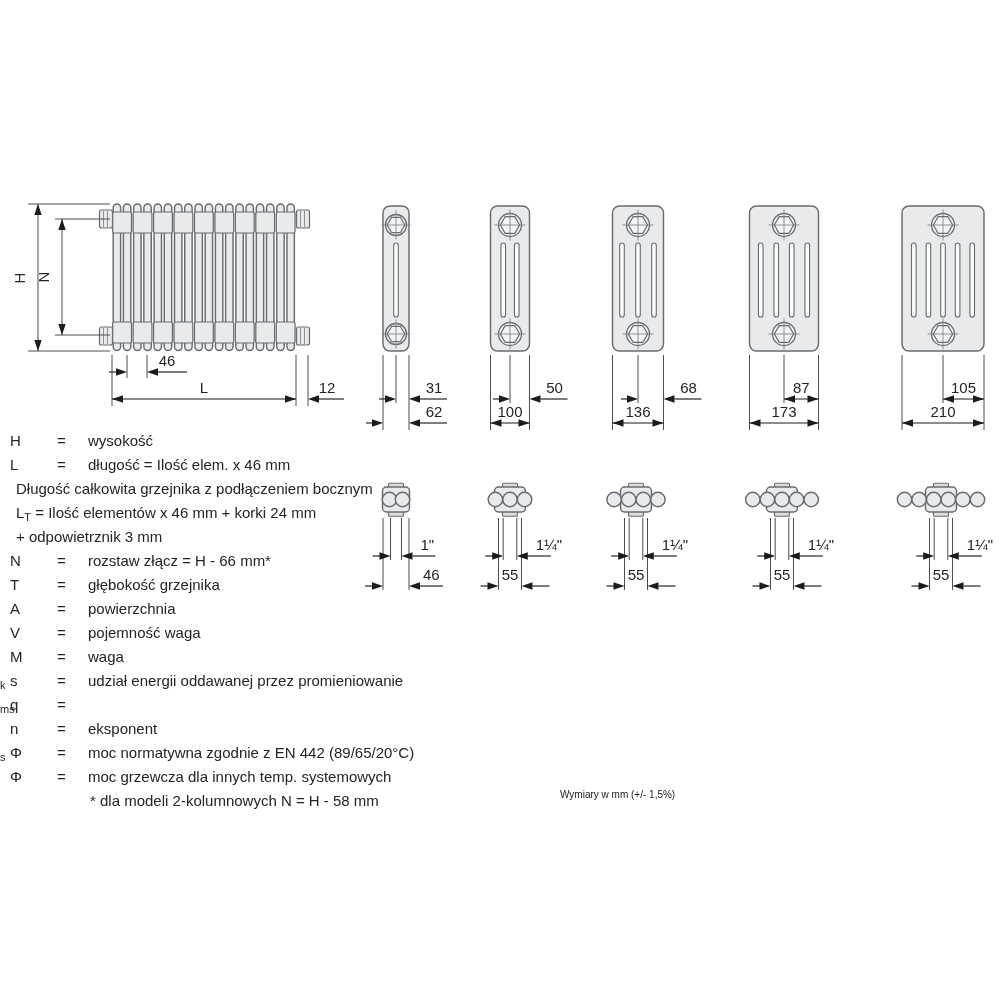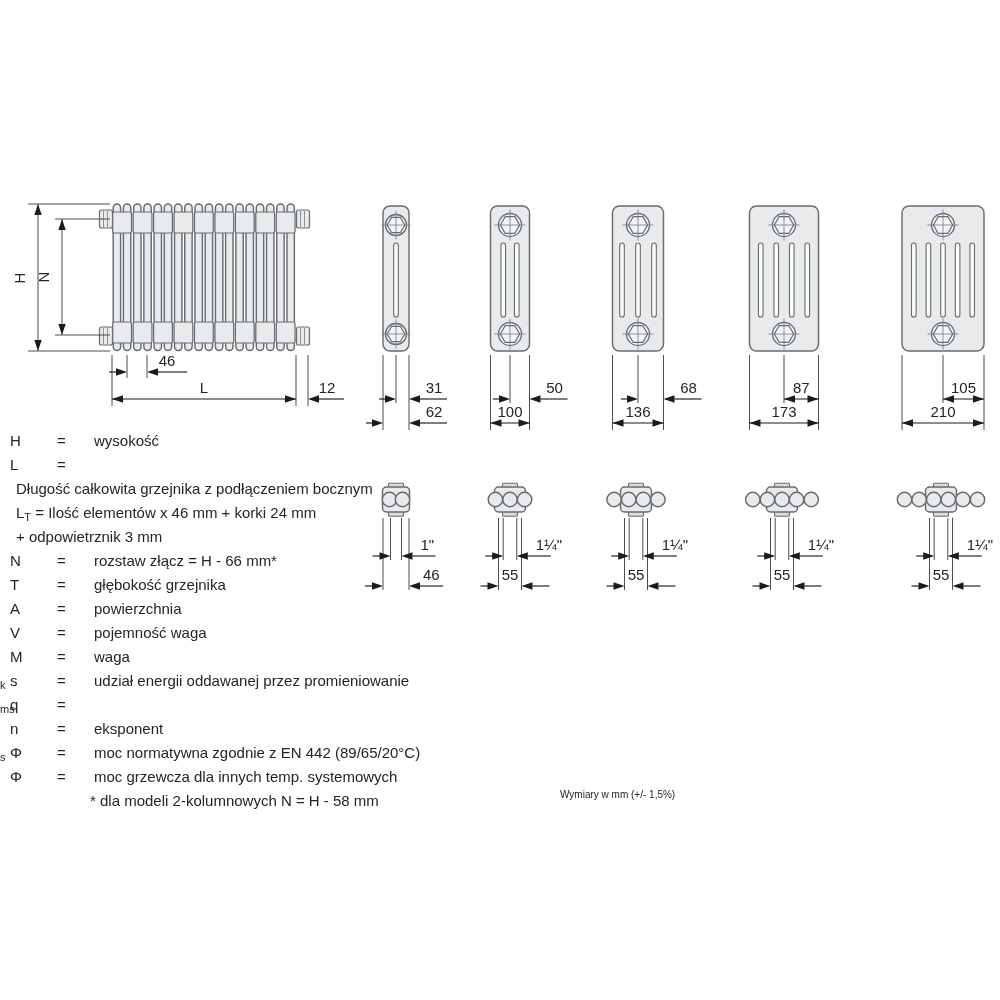--- a/index.html
+++ b/index.html
@@ -16,21 +16,21 @@
   .thin{stroke:#83878b;stroke-width:0.9;}
   .ext{stroke:#4d4d4d;stroke-width:1;}
   .dim{stroke:#1b1b1b;stroke-width:1.15;}
   .ah{fill:#1b1b1b;stroke:none;}
   text{font:15px "Liberation Sans",sans-serif;fill:#242424;}
   
   #legend{position:absolute;left:0;top:429px;width:480px;font-size:15px;line-height:24px;}
   .lg-row{position:relative;height:24px;white-space:nowrap;}
   .lg-row .lg-sym{position:absolute;left:10px;}
   .lg-row .lg-eq{position:absolute;left:57px;}
-  .lg-row .lg-text{position:absolute;left:94px;text-align:center;}
+  .lg-row .lg-text{position:absolute;left:88px;text-align:center;}
   .lg-row.wide .lg-sym,.lg-row.wide .lg-eq,.lg-row.wide .lg-text{position:static;}
   .lg-row.wide{padding-left:16px;}
   .lg-row.indent{padding-left:90px;}
   .lg-sub{font-size:11px;position:relative;top:3px;}
   #note{position:absolute;left:560px;top:789px;font-size:10px;}
 </style>
 </head>
 <body>
 
 <div class="stage">
@@ -383,20 +383,21 @@
     </svg>
   <div id="legend">
       <div class="lg-row">
         <span class="lg-sym">H</span>
         <span class="lg-eq">=</span>
         <span class="lg-text">wysokość</span>
       </div>
       <div class="lg-row">
         <span class="lg-sym">L</span>
         <span class="lg-eq">=</span>
+        <span class="lg-text">długość = Ilość elem. x 46 mm</span>
       </div>
       <div class="lg-row wide"><span class="lg-sym"></span><span class="lg-text">Długość całkowita grzejnika z podłączeniem bocznym</span></div>
       <div class="lg-row wide"><span class="lg-sym">L</span><span class="lg-sub">T</span><span class="lg-text"> = Ilość elementów x 46 mm + korki 24 mm</span></div>
       <div class="lg-row wide"><span class="lg-sym"></span><span class="lg-text">+ odpowietrznik 3 mm</span></div>
       <div class="lg-row">
         <span class="lg-sym">N</span>
         <span class="lg-eq">=</span>
         <span class="lg-text">rozstaw złącz = H - 66 mm*</span>
       </div>
       <div class="lg-row">

